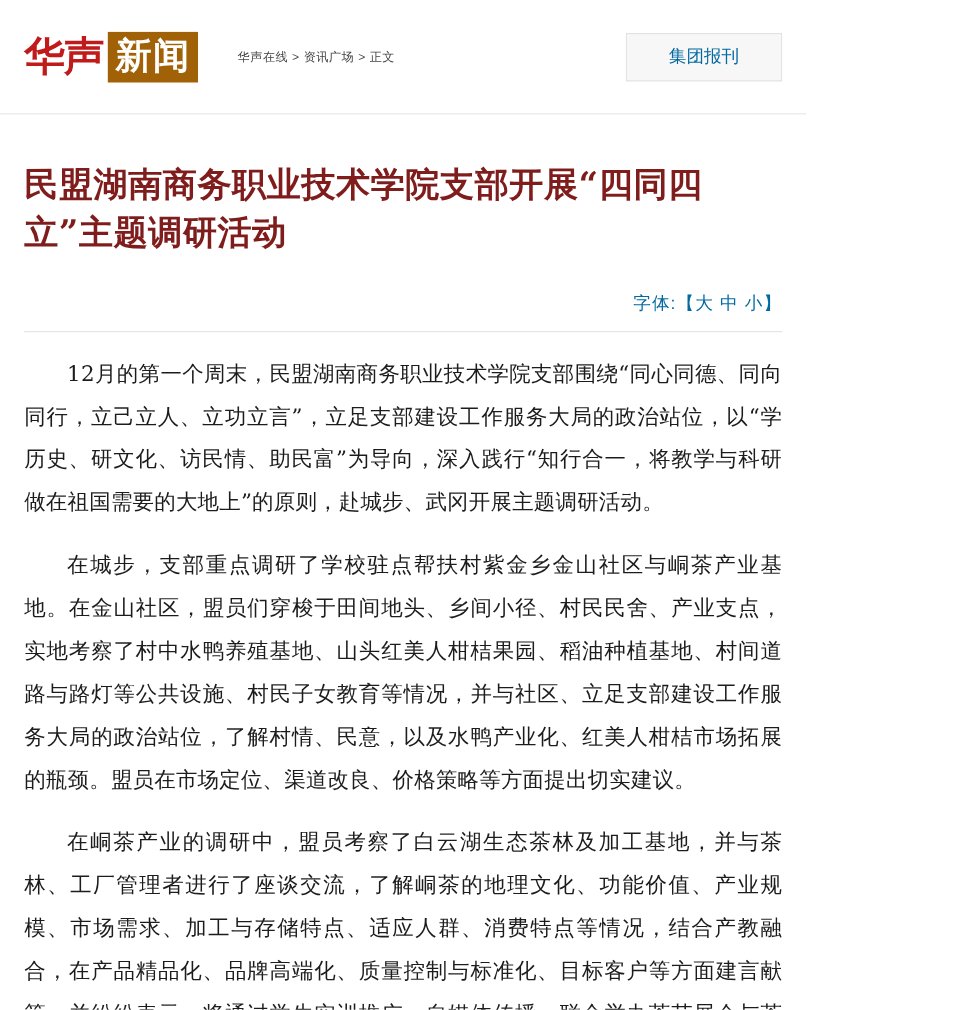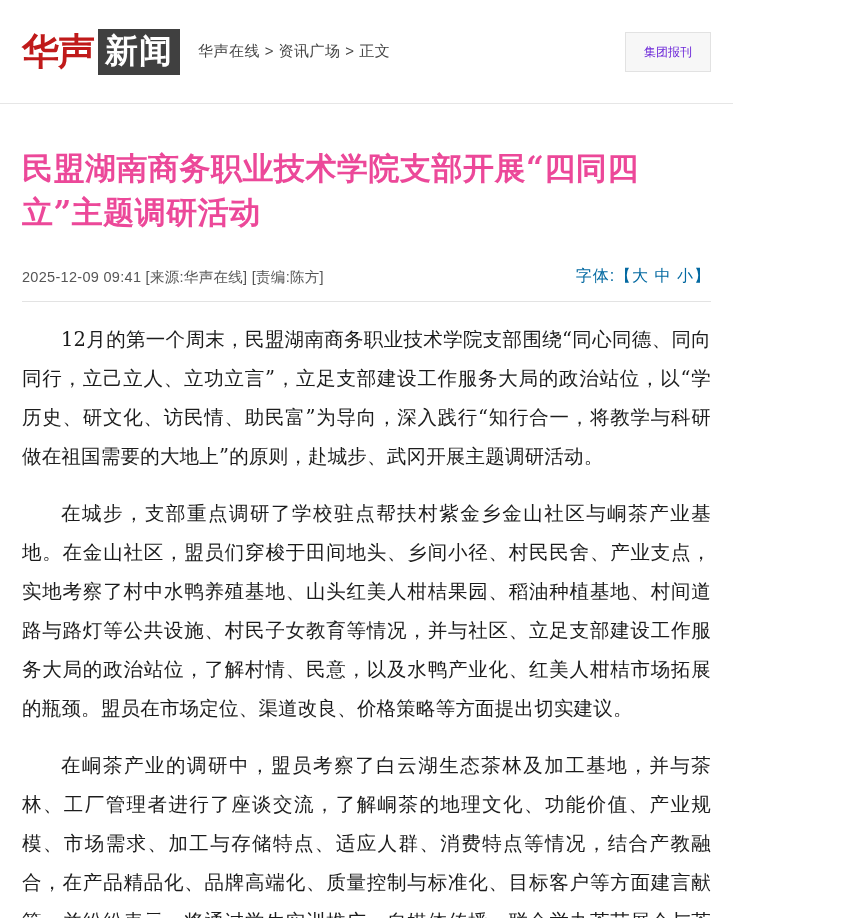--- a/index.html
+++ b/index.html
@@ -40,62 +40,62 @@
   .logo-mark {
     font-family: "DejaVu Serif", serif;
     font-weight: bold;
     font-size: 37px;
     color: #c01a1a;
     letter-spacing: -1px;
     line-height: 1;
     padding-right: 4px;
   }
   .logo-box {
-    background: #404040;
+    background: #a16207;
     color: #ffffff;
     font-family: "DejaVu Serif", serif;
     font-weight: bold;
     font-size: 33px;
     line-height: 1;
     padding: 5px 7px 8px 7px;
     letter-spacing: 1px;
   }
   .breadcrumb {
-    margin-left: 18px;
-    font-size: 15px;
+    margin-left: 36px;
+    font-size: 11px;
     color: #444444;
     letter-spacing: 0.5px;
     white-space: nowrap;
   }
   .header-right {
     margin-left: auto;
     display: flex;
     align-items: center;
   }
   .group-paper-btn {
     border: 1px solid #e2e2e2;
     background: #f7f7f7;
-    color: #6d28d9;
-    font-size: 12px;
-    padding: 13px 18px;
+    color: #0369a1;
+    font-size: 16px;
+    padding: 13px 38px;
     line-height: 1;
     white-space: nowrap;
   }
 
   
   .article {
     padding: 0 22px;
     box-sizing: border-box;
   }
   .article-title {
     font-family: "DejaVu Serif", serif;
     font-size: 31px;
     font-weight: bold;
     line-height: 1.42;
-    color: #ec4899;
+    color: #7f1d1d;
     margin: 42px 0 0 0;
     letter-spacing: 0.5px;
   }
   .meta-row {
     display: flex;
     align-items: flex-end;
     margin-top: 32px;
     padding-bottom: 14px;
   }
   .meta-left {
@@ -147,21 +147,20 @@
     <div class="breadcrumb">华声在线 &gt; 资讯广场 &gt; 正文</div>
     <div class="header-right">
       <div class="group-paper-btn">集团报刊</div>
     </div>
   </div>
 
   <div class="article">
     <h1 class="article-title">民盟湖南商务职业技术学院支部开展“四同四立”主题调研活动</h1>
 
     <div class="meta-row">
-      <div class="meta-left">2025-12-09 09:41 [来源:华声在线] [责编:陈方]</div>
       <div class="meta-right fontsize-link">字体:【大 中 小】</div>
     </div>
     <div class="divider"></div>
 
     <div class="body-text">
       <p>12月的第一个周末，民盟湖南商务职业技术学院支部围绕“同心同德、同向同行，立己立人、立功立言”，立足支部建设工作服务大局的政治站位，以“学历史、研文化、访民情、助民富”为导向，深入践行“知行合一，将教学与科研做在祖国需要的大地上”的原则，赴城步、武冈开展主题调研活动。</p>
       <p>在城步，支部重点调研了学校驻点帮扶村紫金乡金山社区与峒茶产业基地。在金山社区，盟员们穿梭于田间地头、乡间小径、村民民舍、产业支点，实地考察了村中水鸭养殖基地、山头红美人柑桔果园、稻油种植基地、村间道路与路灯等公共设施、村民子女教育等情况，并与社区、立足支部建设工作服务大局的政治站位，了解村情、民意，以及水鸭产业化、红美人柑桔市场拓展的瓶颈。盟员在市场定位、渠道改良、价格策略等方面提出切实建议。</p>
       <p>在峒茶产业的调研中，盟员考察了白云湖生态茶林及加工基地，并与茶林、工厂管理者进行了座谈交流，了解峒茶的地理文化、功能价值、产业规模、市场需求、加工与存储特点、适应人群、消费特点等情况，结合产教融合，在产品精品化、品牌高端化、质量控制与标准化、目标客户等方面建言献策，并纷纷表示，将通过学生实训推广、自媒体传播、联合举办茶艺展会与茶艺师考评、将峒茶产品纳入教学案例开发等活动助力峒茶的特色化发展。</p>
     </div>
   </div>

